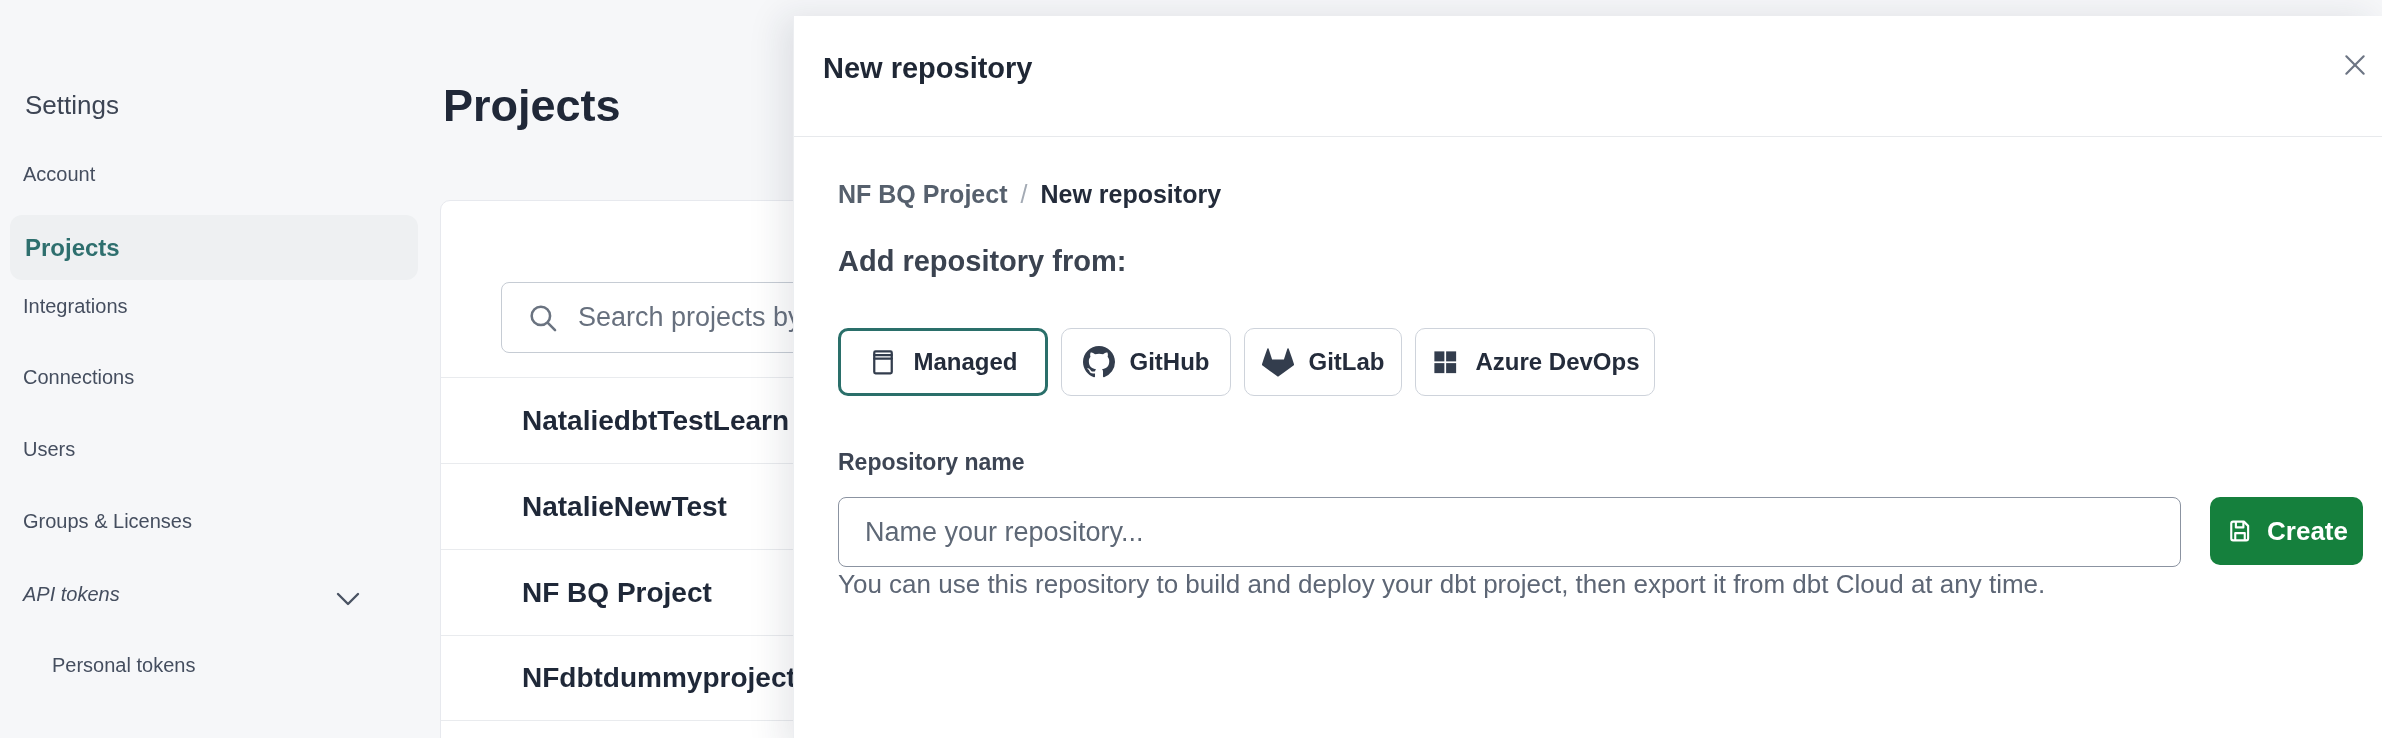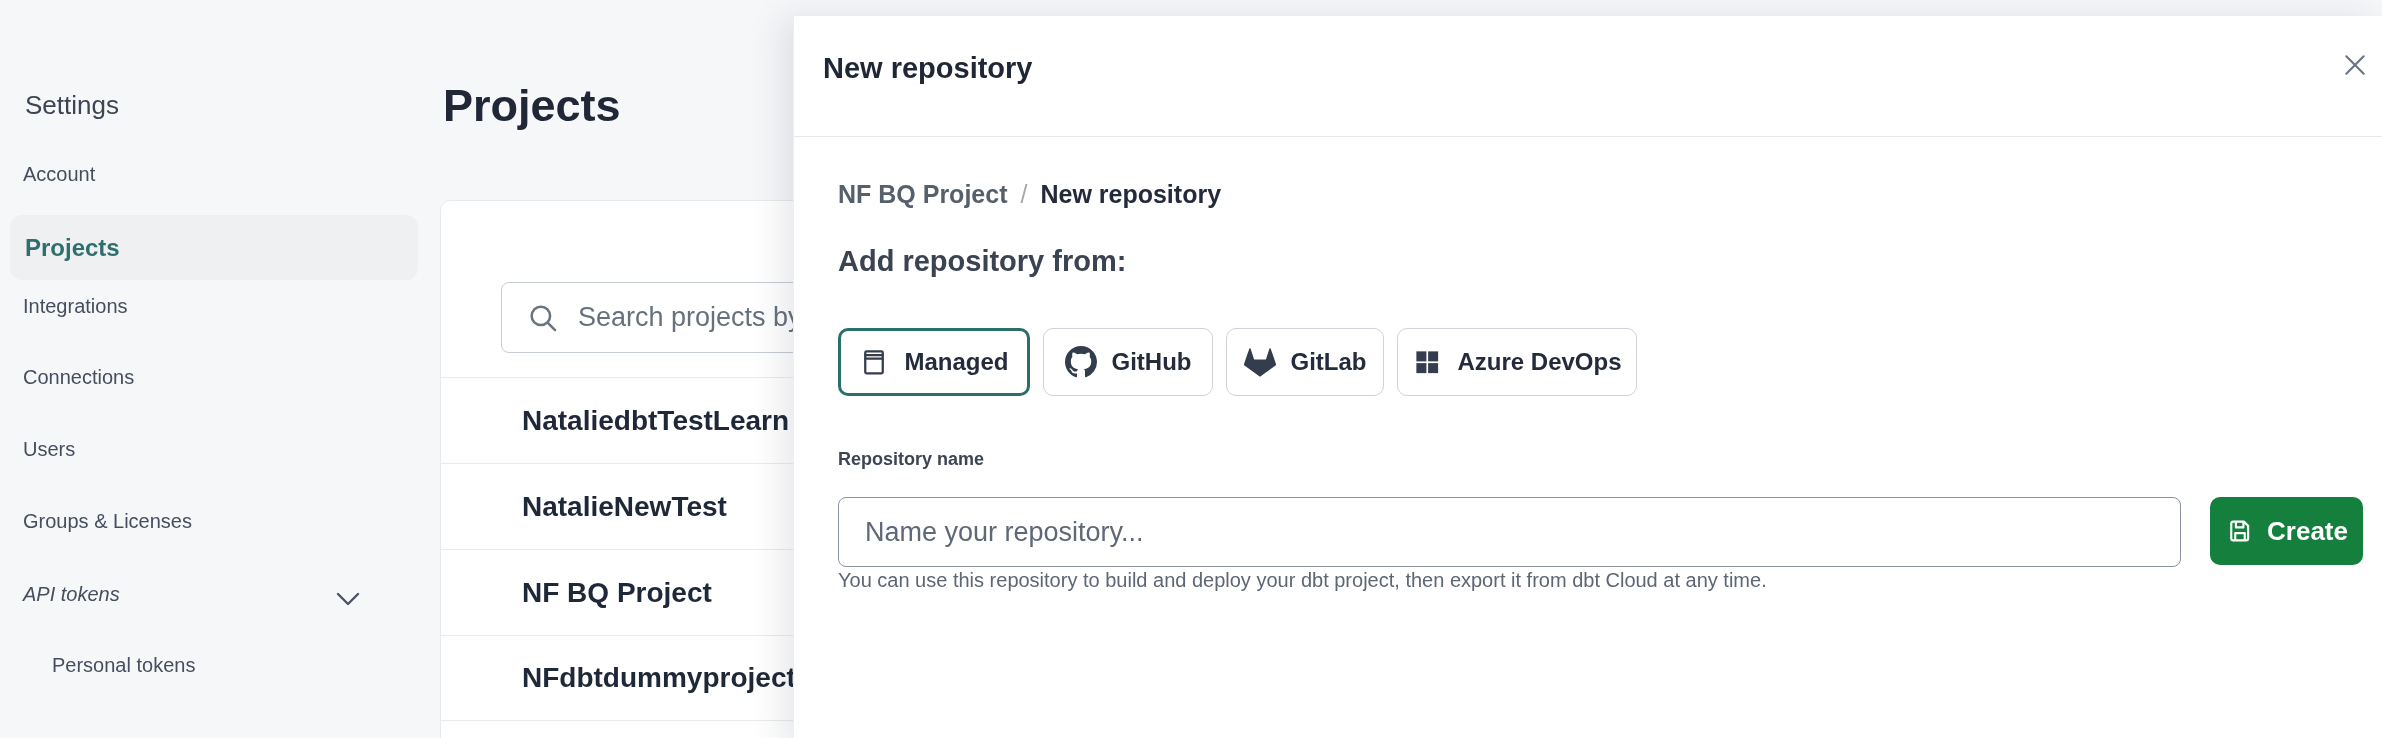--- a/index.html
+++ b/index.html
@@ -48,31 +48,31 @@
   .breadcrumb { position:absolute; left:44px; top:164px; display:flex; gap:13px; align-items:baseline; font-size:25px; }
   .crumb-parent { color:#56606d; font-weight:600; cursor:pointer; }
   .crumb-sep { color:#a3aab4; }
   .crumb-current { color:#232b3a; font-weight:700; }
   .section-heading { position:absolute; left:44px; top:229px; font-size:29px; font-weight:700; color:#3b4350; }
   .src-row { position:absolute; left:44px; top:312px; display:flex; gap:13px; }
   .src-btn { height:68px; background:#fff; border:1.5px solid #ced3db; border-radius:10px;
     display:flex; align-items:center; justify-content:center; gap:15px; cursor:pointer; }
   .src-btn span { font-size:24px; font-weight:700; color:#242c3b; white-space:nowrap; }
   .src-btn.selected { border:3px solid #2a6f6a; }
-  .w-managed{width:192px} .w-gitclone{width:186px} .w-github{width:170px} .w-gitlab{width:158px} .w-azure{width:240px}
-  .field-label { position:absolute; left:44px; top:433px; font-size:18px; font-weight:700; color:#3d4554; }
+  .w-managed{width:210px} .w-gitclone{width:186px} .w-github{width:170px} .w-gitlab{width:158px} .w-azure{width:240px}
+  .field-label { position:absolute; left:44px; top:433px; font-size:23px; font-weight:700; color:#3d4554; }
   .name-input { position:absolute; left:44px; top:481px; width:1343px; height:70px;
     border:1.5px solid #8b93a1; border-radius:8px; padding:0 26px; font-size:27px;
     font-family:"Liberation Sans", sans-serif; color:#242c3b; outline:none; }
   .name-input::placeholder { color:#5e6876; }
   .create-btn { position:absolute; top:481px; right:19px; width:153px; height:68px;
     background:#15803d; border:none; border-radius:10px; display:flex; align-items:center;
     justify-content:center; gap:12px; cursor:pointer; }
   .create-btn span { color:#fff; font-size:26px; font-weight:600; }
-  .helper-text { position:absolute; left:44px; top:553px; width:1520px; font-size:20px; color:#5d6675; }
+  .helper-text { position:absolute; left:44px; top:553px; width:1520px; font-size:26px; color:#5d6675; }
 
   .icon-dark { stroke:#333d4d; fill:none; stroke-width:1.8; stroke-linecap:round; stroke-linejoin:round; }
 </style>
 </head>
 <body>
 
 <aside class="sidebar">
   <div class="sidebar-title">Settings</div>
 
   <div class="nav-item nav-item-account">Account</div>

